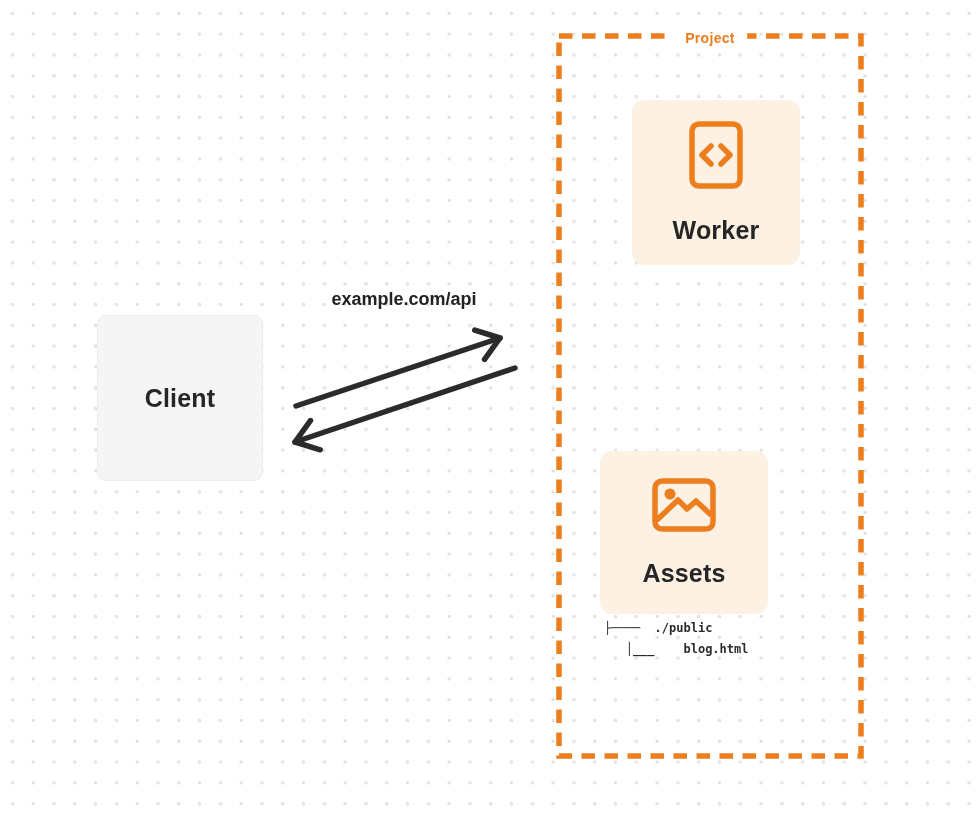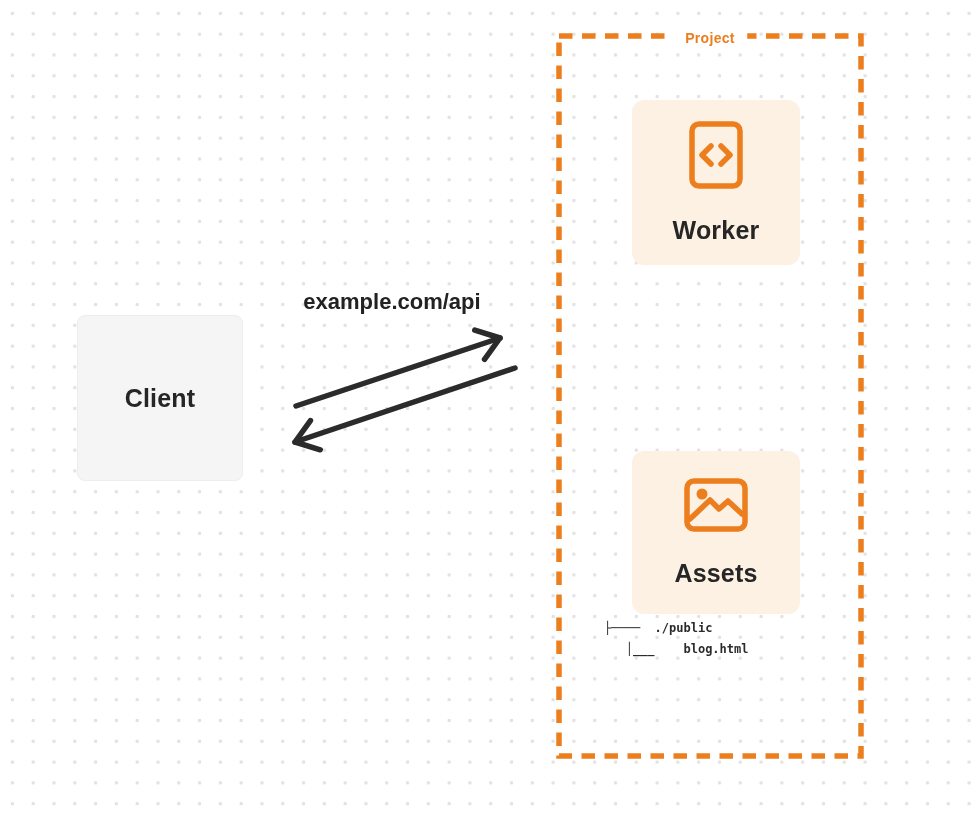--- a/index.html
+++ b/index.html
@@ -16,51 +16,51 @@
 
   .canvas{
     position:relative; width:980px; height:818px; overflow:hidden;
     background-color:#ffffff;
     background-image:radial-gradient(circle, var(--dot) 1.8px, rgba(0,0,0,0) 2px);
     background-size:20.8px 20.8px;
     background-position:2px 3px;
   }
 
   .client-card{
-    position:absolute; left:77px; top:315px; width:166px; height:166px;
+    position:absolute; left:97px; top:315px; width:166px; height:166px;
     background:var(--client-fill); border:1px solid #ededee; border-radius:8px;
     display:flex; align-items:center; justify-content:center;
   }
   .node-label{
     font-weight:700; font-size:25px; line-height:29px; color:var(--ink); letter-spacing:.2px;
   }
 
   .api-label{
-    position:absolute; left:292px; top:289px; width:200px; text-align:center;
-    font-weight:700; font-size:22px; color:#222222;
+    position:absolute; left:304px; top:289px; width:200px; text-align:center;
+    font-weight:700; font-size:18px; color:#222222;
   }
 
   .arrows{ position:absolute; left:0; top:0; pointer-events:none; }
 
   .project{ position:absolute; left:556px; top:33px; width:308px; height:726px; }
   .project-border{ position:absolute; left:0; top:0; }
   .project-label{
     position:absolute; left:50%; top:5px; transform:translate(-50%,-50%);
     background:#ffffff; padding:2px 12px;
     font-weight:700; font-size:14px; letter-spacing:.3px; color:var(--accent);
     white-space:nowrap;
   }
 
   .node{
     position:absolute; display:flex; flex-direction:column;
     align-items:center; justify-content:center; gap:27px;
     background:var(--node-fill); border-radius:12px;
   }
   .worker-node{ left:632px; top:100px; width:168px; height:165px; }
-  .assets-node{ left:632px; top:451px; width:168px; height:163px; }
+  .assets-node{ left:600px; top:451px; width:168px; height:163px; }
 
   .accent-stroke{ stroke:var(--accent); }
   .accent-fill{ fill:var(--accent); }
 
   .file-tree{
     position:absolute; left:604px; top:618px;
     font-family:"DejaVu Sans Mono","Liberation Mono",monospace;
     font-size:12px; line-height:21px; font-weight:700; color:#2b2b2b;
     white-space:pre;
   }

